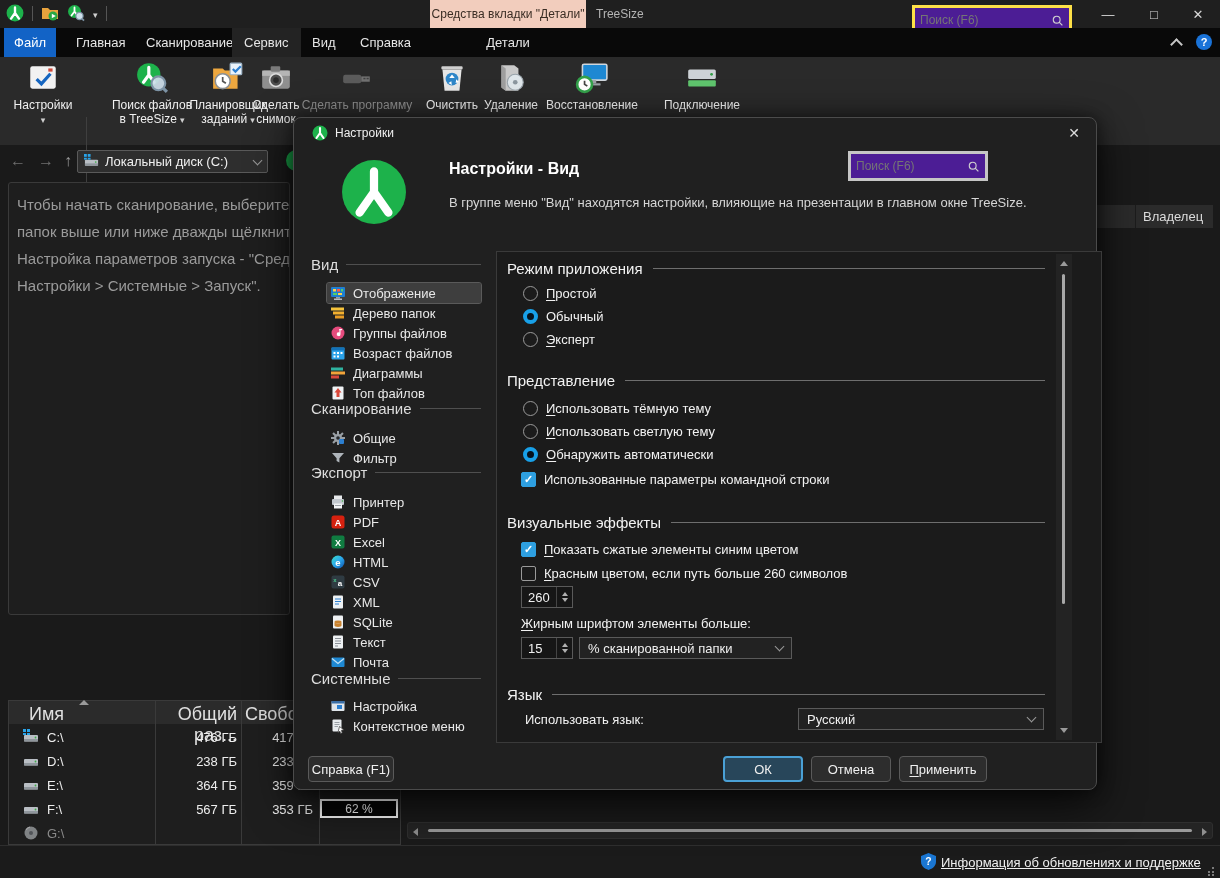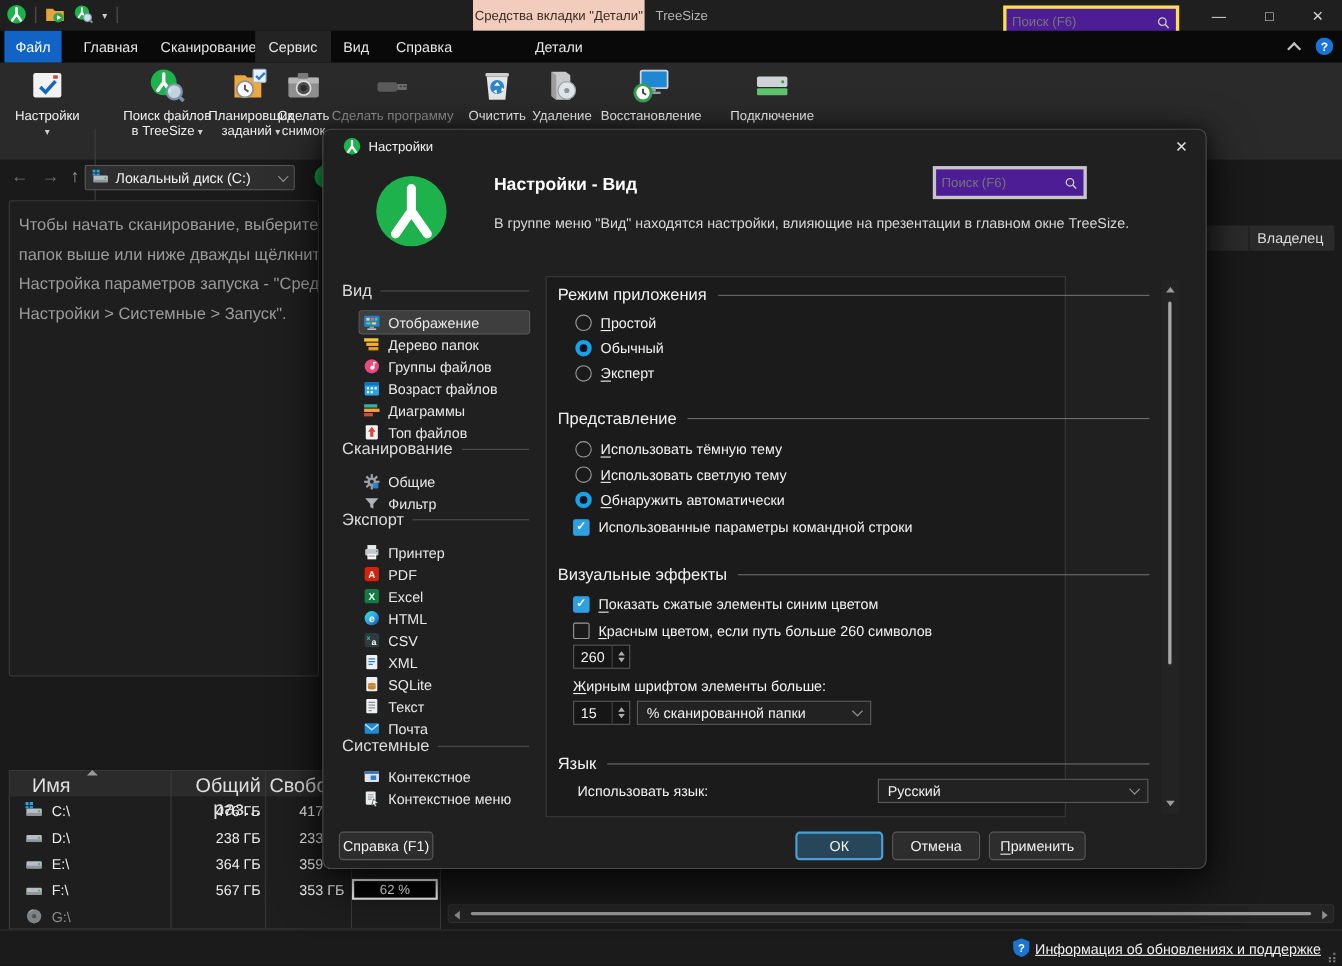--- a/index.html
+++ b/index.html
@@ -97,21 +97,21 @@
   .dlg-search { left:554px; top:33px; width:140px; height:22px; border-color:#c6c6c6; }
 
   .nav-sec { position:absolute; left:17px; width:170px; display:flex; align-items:center; font-size:15px; color:#dcdcdc; }
   .nav-sec .line { flex:1; height:1px; background:#4f4f4f; margin-left:8px; }
   .nav-item { position:absolute; left:33px; width:154px; height:20px; display:flex; align-items:center; gap:7px;
               padding-left:3px; font-size:13px; color:#e8e8e8; border-radius:2px; }
   .nav-item.sel { background:#3e3e3e; outline:1px solid #5a5a5a; }
   .nico { width:16px; height:16px; display:inline-flex; }
   .nico svg { width:16px; height:16px; }
 
-  .cpanel { left:202px; top:133px; width:473px; height:492px; background:#1b1b1b; border:1px solid #3a3a3a;padding-left:27px; }
+  .cpanel { left:202px; top:133px; width:606px; height:492px; background:#1b1b1b; border:1px solid #3a3a3a;padding-left:27px; }
   .gh { position:absolute; display:flex; align-items:center; font-size:15px; color:#f2f2f2; }
   .gh .line { flex:1; height:1px; background:#6e6e6e; margin-left:10px; }
   .opt { position:absolute; display:flex; align-items:center; gap:8px; font-size:13px; color:#f2f2f2; white-space:nowrap; }
   .radio { width:15px; height:15px; border-radius:50%; border:1.5px solid #9a9a9a; background:transparent; flex:none; }
   .radio.sel { border:4.5px solid #18a0e8; background:#06121c; }
   .cb { width:15px; height:15px; border:1px solid #9a9a9a; border-radius:2px; background:transparent; flex:none;
         display:flex; align-items:center; justify-content:center; }
   .cb.on { background:#2e9fe0; border-color:#2e9fe0; }
   .cb.on::after { content:"✓"; color:#fff; font-size:11px; font-weight:bold; line-height:1; }
   .ak { text-decoration:underline; text-underline-offset:2px; }
@@ -710,21 +710,21 @@
         <span class="line"></span>
     </div>
     <div class="nav-item" style="top:578px">
       <span class="nico">
           <svg viewBox="0 0 16 16">
             <rect x="1.5" y="3" width="13" height="10" rx="1" fill="#dfe5ea"></rect>
             <rect x="1.5" y="3" width="13" height="2.5" fill="#3a6ea5"></rect>
             <rect x="7" y="7" width="5" height="4" fill="#2b7fd0"></rect>
           </svg>
         </span>
-      <span>Контекстное</span>
+      <span>Настройка</span>
     </div>
     <div class="nav-item" style="top:598px">
       <span class="nico">
           <svg viewBox="0 0 16 16">
             <rect x="2.5" y="1.5" width="9" height="12" rx="1" fill="#e8ecef"></rect>
             <g stroke="#9aa0a6" stroke-width="1">
               <line x1="4.5" y1="4.5" x2="9.5" y2="4.5"></line>
               <line x1="4.5" y1="6.5" x2="9.5" y2="6.5"></line>
               <line x1="4.5" y1="8.5" x2="8" y2="8.5"></line>
             </g>

